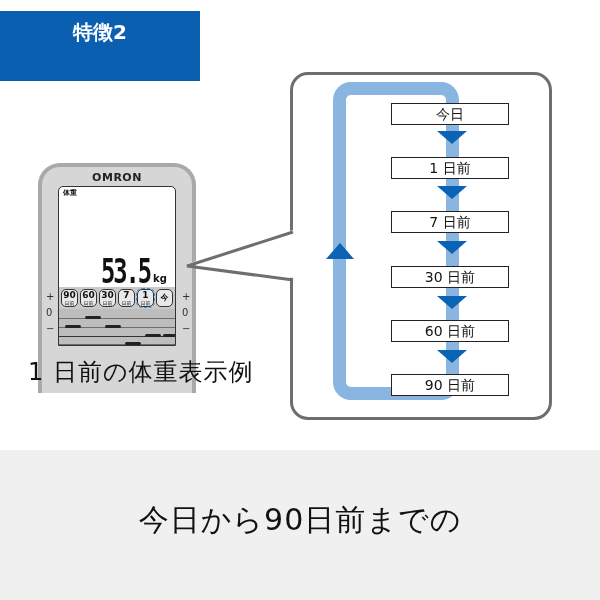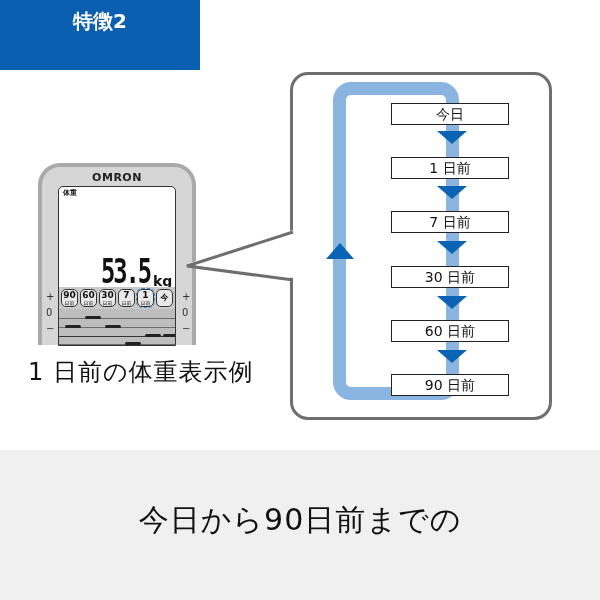--- a/index.html
+++ b/index.html
@@ -1,27 +1,27 @@
 <!DOCTYPE html>
 <html><head>
 <meta charset="utf-8">
 <style>
   * { margin:0; padding:0; box-sizing:border-box; }
   body { width:600px; height:600px; background:#ffffff; position:relative; overflow:hidden; font-family:"DejaVu Sans", sans-serif; color:#111; }
 
-  .badge { position:absolute; left:0; top:0; width:200px; height:70px; background:#0a5fb0; color:#fff; text-align:center; font-weight:bold; font-size:20px; line-height:27px; padding-top:8px; }
+  .badge { position:absolute; left:0; top:11px; width:200px; height:70px; background:#0a5fb0; color:#fff; text-align:center; font-weight:bold; font-size:20px; line-height:27px; padding-top:8px; }
 
   
-  .device { position:absolute; left:38px; top:163px; width:158px; height:182px; background:#d6d6d6; border-radius:22px 22px 0 0; border:4px solid #a9a9a9; border-bottom:none; }
+  .device { position:absolute; left:38px; top:163px; width:158px; height:230px; background:#d6d6d6; border-radius:22px 22px 0 0; border:4px solid #a9a9a9; border-bottom:none; }
   .device-brand { position:absolute; left:0; right:0; top:4px; text-align:center; font-size:11px; font-weight:bold; letter-spacing:0.5px; color:#222; }
   .screen { position:absolute; left:16px; top:19px; width:118px; height:160px; background:#fff; border:1px solid #333; border-radius:5px 5px 0 0; overflow:hidden; }
   .screen-user { font-size:9px; padding:1px 3px; border-bottom:1px solid #333; }
   .screen-label { font-size:7px; padding:1px 4px; font-weight:bold; }
   .screen-reading { position:absolute; left:42px; top:64px; font-family:"DejaVu Sans Mono", monospace; font-size:34px; font-weight:bold; letter-spacing:-3px; transform:scaleX(0.7); transform-origin:left; }
-  .screen-unit { position:absolute; left:94px; top:86px; font-size:14px; font-weight:bold; }
+  .screen-unit { position:absolute; left:94px; top:86px; font-size:10px; font-weight:bold; }
   .day-row { position:absolute; left:0; right:0; top:100px; height:22px; background:#c9c9c9; display:flex; gap:2px; padding:2px; }
   .day-chip { flex:1; border:1px solid #333; border-radius:5px; background:#e9e9e9; font-size:9px; text-align:center; line-height:10px; font-weight:bold; }
   .day-chip small { display:block; font-size:5px; font-weight:normal; line-height:6px; }
   .graph { position:absolute; left:0; right:0; top:122px; height:40px; background:#bdbdbd; }
   .gline { position:absolute; left:0; right:0; height:1px; background:#6d6d6d; }
   .gbar { position:absolute; height:3px; background:#222; border-radius:2px; }
   .side-mark { position:absolute; font-size:10px; color:#333; }
 
   .caption-left { position:absolute; left:28px; top:356px; font-size:24px; letter-spacing:1px; }
 

